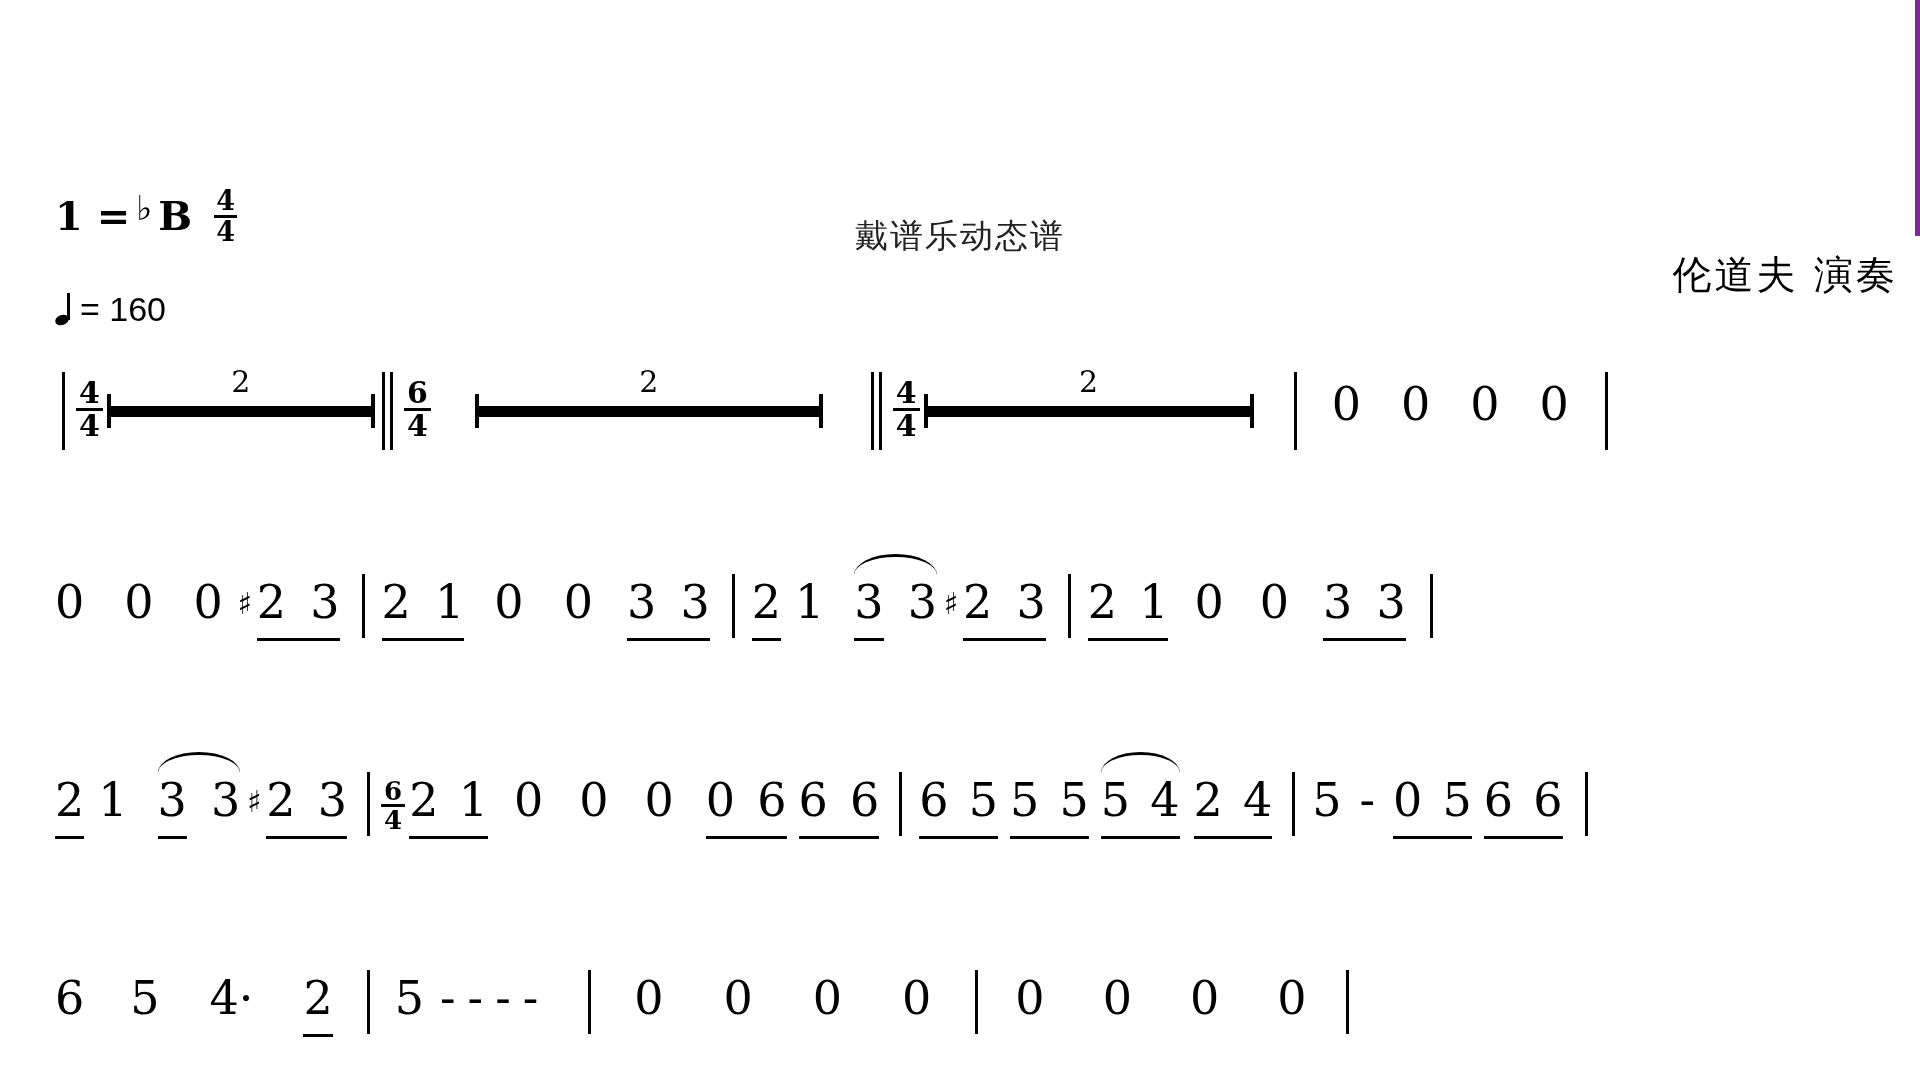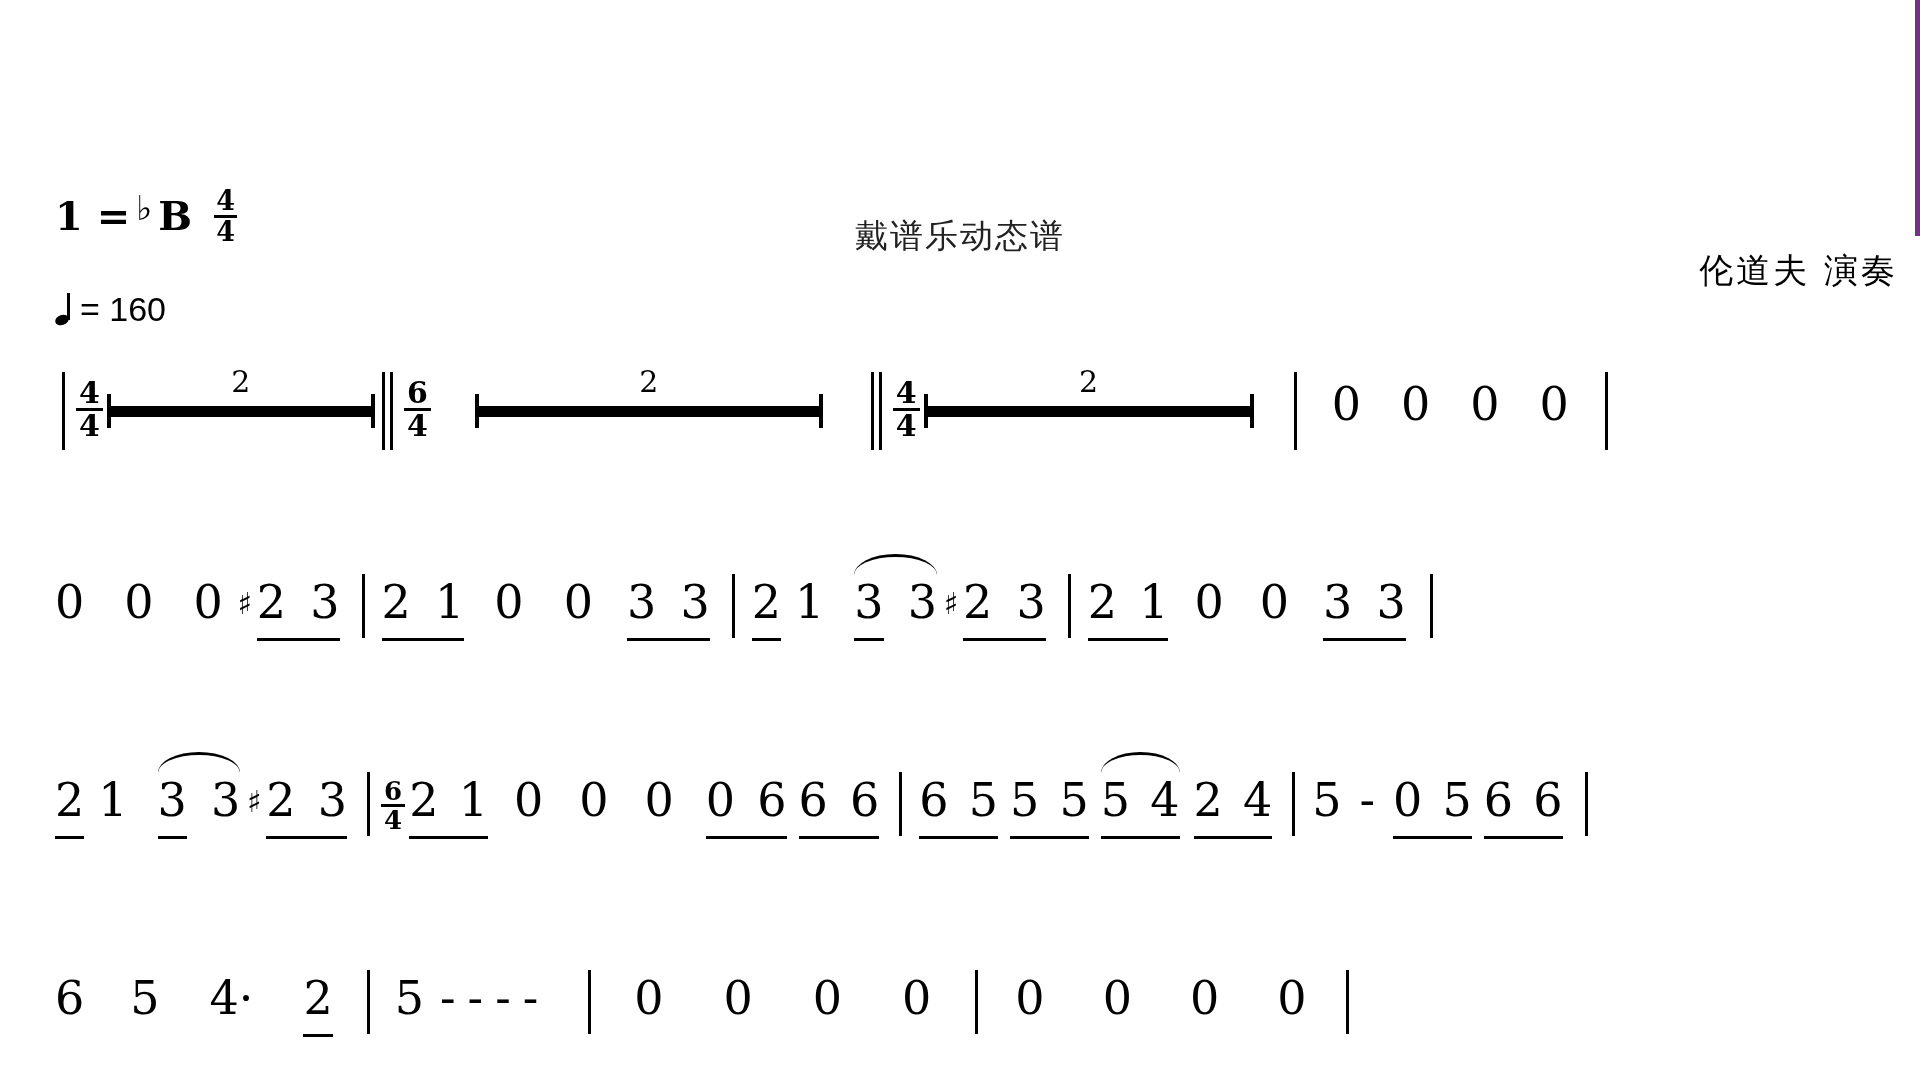--- a/index.html
+++ b/index.html
@@ -50,21 +50,21 @@
     text-align: center;
     font-size: 33px;
     color: #222;
     letter-spacing: 2px;
     font-family: "DejaVu Serif", serif;
   }
   .performer {
     position: absolute;
     right: 22px;
     top: 248px;
-    font-size: 34px;
+    font-size: 39px;
     color: #000;
     letter-spacing: 3px;
     font-family: "DejaVu Serif", serif;
   }
 
   
   .keysig {
     position: absolute;
     left: 55px;
     top: 186px;

